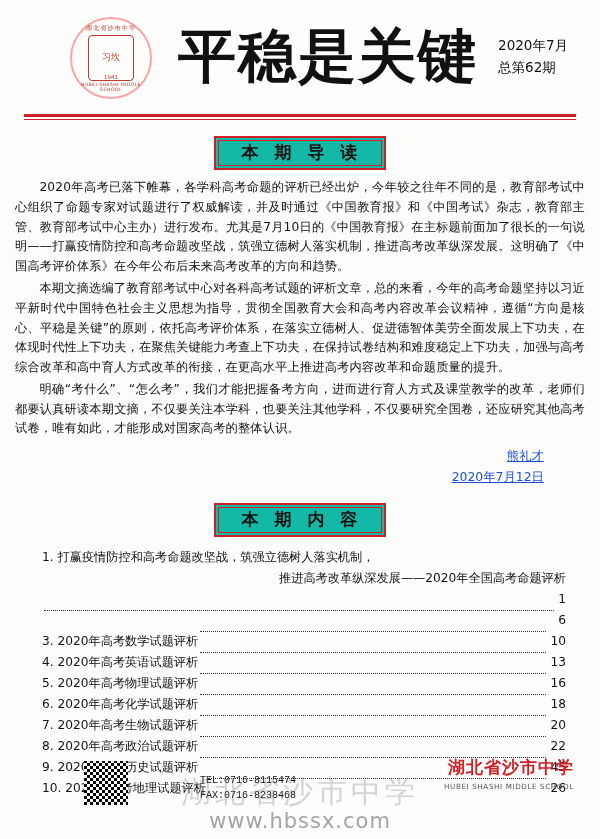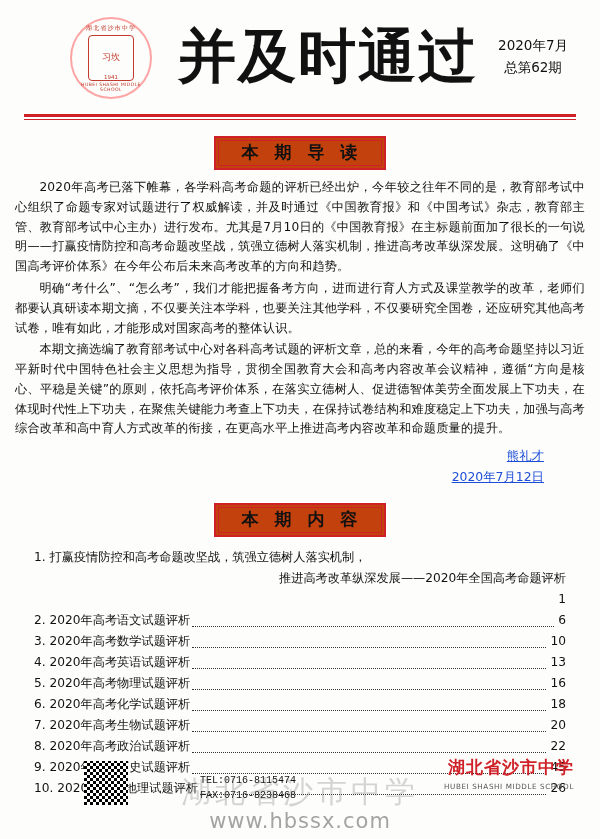--- a/index.html
+++ b/index.html
@@ -96,21 +96,21 @@
     font-family: "DejaVu Serif", serif;
     font-weight: bold;
     font-size: 58px;
     letter-spacing: 2px;
     color: #111;
     line-height: 1;
     white-space: nowrap;
   }
   .issue-block {
     flex: 0 0 auto;
-    text-align: center;
+    text-align: left;
     font-size: 13.5px;
     color: #111;
     line-height: 1.65;
     padding-right: 6px;
     font-family: "DejaVu Sans", sans-serif;
   }
 
   .rule-red {
     height: 3px;
     background: #cf2027;
@@ -124,21 +124,21 @@
   
   .section-head {
     text-align: center;
     margin: 16px 0 8px 0;
   }
   .section-head .box {
     display: inline-block;
     border: 2px solid #cf2027;
     padding: 3px 22px 4px 22px;
     position: relative;
-    background: #c2410c;
+    background: #14b8a6;
   }
   .section-head .box::after {
     content: "";
     position: absolute;
     left: 2px;
     right: 2px;
     top: 2px;
     bottom: 2px;
     border: 1px solid #cf2027;
     pointer-events: none;
@@ -176,24 +176,25 @@
     text-decoration: underline;
   }
 
   
   .toc {
     padding: 2px 34px 0 34px;
     box-sizing: border-box;
   }
   .toc-item {
     display: flex;
-    align-items: flex-end;
+    align-items: flex-start;
     font-size: 12.2px;
     color: #111;
     line-height: 1.72;
+    margin-left: 8px;
   }
   .toc-item .t-text {
     white-space: nowrap;
   }
   .toc-item .t-dots {
     flex: 1 1 auto;
     border-bottom: 1.5px dotted #333;
     margin: 0 2px 4px 2px;
     height: 0;
   }
@@ -289,42 +290,42 @@
     <div class="seal">
       <div class="seal-top-text">湖北省沙市中学</div>
       <div class="seal-inner">
         <span>习坎</span>
       </div>
       <div class="seal-year">1941</div>
       <div class="seal-bottom-text">HUBEI SHASHI MIDDLE SCHOOL</div>
     </div>
 
     <div class="title-block">
-      <div class="main-title">并及时通过</div>
+      <div class="main-title">平稳是关键</div>
     </div>
 
     <div class="issue-block">
       <div>2020年7月</div>
       <div>总第62期</div>
     </div>
   </div>
 
   <div class="rule-red"></div>
   <div class="rule-red thin"></div>
 
   <div class="section-head">
     <div class="box">
       <span>本 期 导 读</span>
     </div>
   </div>
 
   <div class="body-text">
     <p>2020年高考已落下帷幕，各学科高考命题的评析已经出炉，今年较之往年不同的是，教育部考试中心组织了命题专家对试题进行了权威解读，并及时通过《中国教育报》和《中国考试》杂志，教育部主管、教育部考试中心主办）进行发布。尤其是7月10日的《中国教育报》在主标题前面加了很长的一句说明——打赢疫情防控和高考命题改坚战，筑强立德树人落实机制，推进高考改革纵深发展。这明确了《中国高考评价体系》在今年公布后未来高考改革的方向和趋势。</p>
+    <p>本期文摘选编了教育部考试中心对各科高考试题的评析文章，总的来看，今年的高考命题坚持以习近平新时代中国特色社会主义思想为指导，贯彻全国教育大会和高考内容改革会议精神，遵循“方向是核心、平稳是关键”的原则，依托高考评价体系，在落实立德树人、促进德智体美劳全面发展上下功夫，在体现时代性上下功夫，在聚焦关键能力考查上下功夫，在保持试卷结构和难度稳定上下功夫，加强与高考综合改革和高中育人方式改革的衔接，在更高水平上推进高考内容改革和命题质量的提升。</p>
     <p>明确“考什么”、“怎么考”，我们才能把握备考方向，进而进行育人方式及课堂教学的改革，老师们都要认真研读本期文摘，不仅要关注本学科，也要关注其他学科，不仅要研究全国卷，还应研究其他高考试卷，唯有如此，才能形成对国家高考的整体认识。</p>
-    <p>本期文摘选编了教育部考试中心对各科高考试题的评析文章，总的来看，今年的高考命题坚持以习近平新时代中国特色社会主义思想为指导，贯彻全国教育大会和高考内容改革会议精神，遵循“方向是核心、平稳是关键”的原则，依托高考评价体系，在落实立德树人、促进德智体美劳全面发展上下功夫，在体现时代性上下功夫，在聚焦关键能力考查上下功夫，在保持试卷结构和难度稳定上下功夫，加强与高考综合改革和高中育人方式改革的衔接，在更高水平上推进高考内容改革和命题质量的提升。</p>
   </div>
 
   <div class="sign">
     <div>熊礼才</div>
     <div>2020年7月12日</div>
   </div>
 
   <div class="section-head">
     <div class="box">
       <span>本 期 内 容</span>
@@ -335,21 +336,20 @@
     <div class="toc-item">
       <span class="t-text">1. 打赢疫情防控和高考命题改坚战，筑强立德树人落实机制，</span>
     </div>
     <div class="toc-sub">
       <span class="t-text">推进高考改革纵深发展——2020年全国高考命题评析</span>
       <span class="t-dots"></span>
       <span class="t-page">1</span>
     </div>
 
     <div class="toc-item">
-      <span class="t-text">2. 2020年高考语文试题评析</span>
       <span class="t-dots"></span>
       <span class="t-page">6</span>
     </div>
     <div class="toc-item">
       <span class="t-text">3. 2020年高考数学试题评析</span>
       <span class="t-dots"></span>
       <span class="t-page">10</span>
     </div>
     <div class="toc-item">
       <span class="t-text">4. 2020年高考英语试题评析</span>

